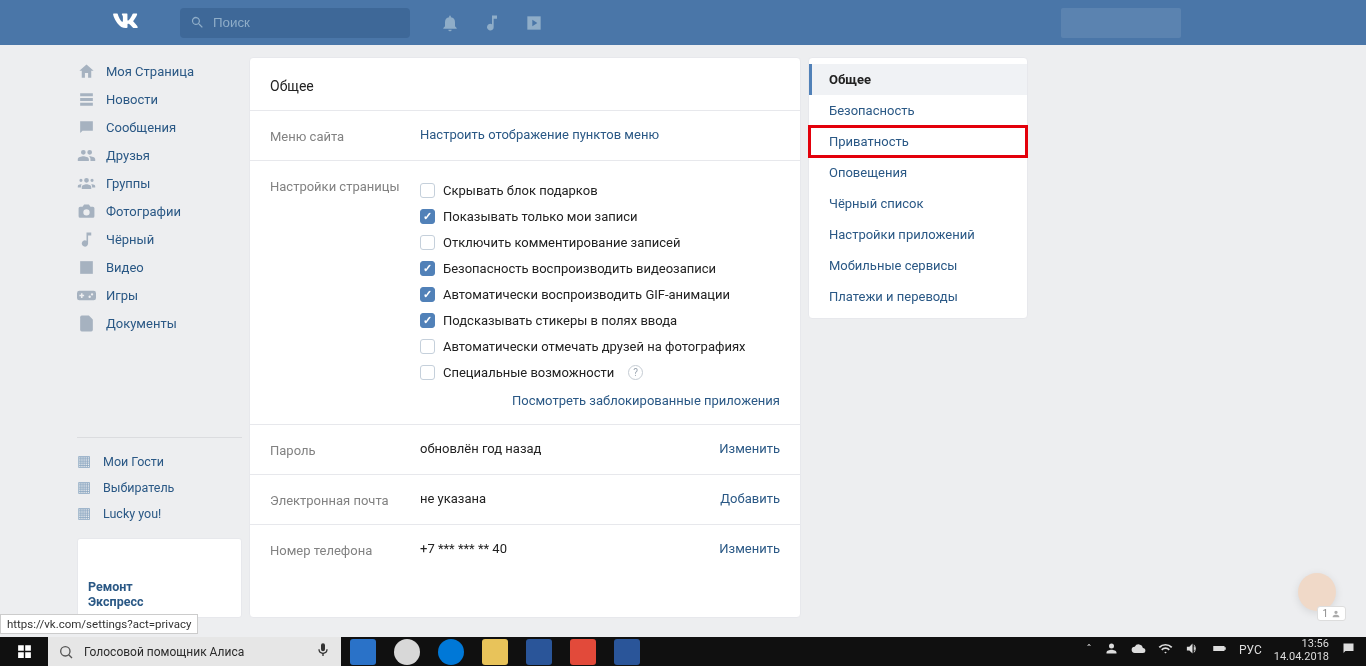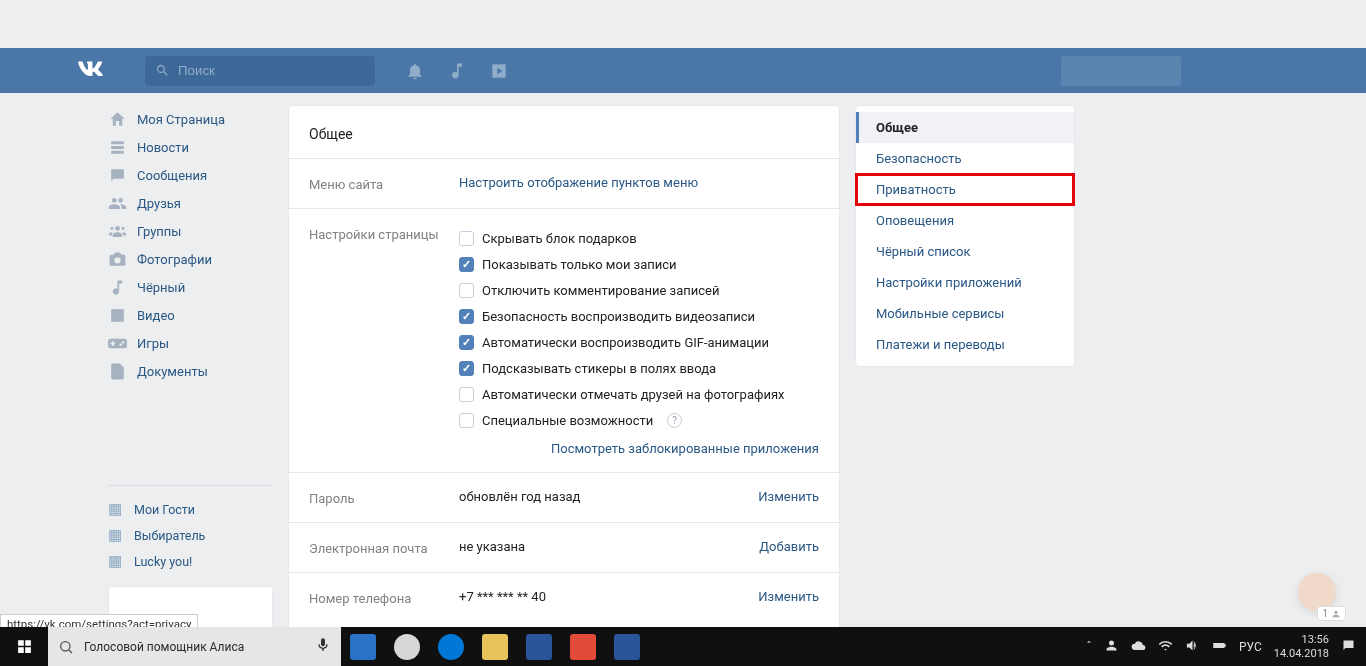--- a/index.html
+++ b/index.html
@@ -1,31 +1,31 @@
 <!DOCTYPE html>
 <html><head>
 <meta charset="utf-8">
 <style>
 * { margin:0; padding:0; box-sizing:border-box; }
 body { font-family:-apple-system,BlinkMacSystemFont,Roboto,Helvetica,Arial,sans-serif; font-size:13px; background:#edeef0; color:#222; width:1366px; height:666px; overflow:hidden; position:relative; }
 a { color:#2a5885; text-decoration:none; cursor:pointer; }
 
 
-.topbar { height:45px; background:#4a76a8; display:flex; align-items:center; padding:0 0 0 77px;margin-top:48px; }
+.topbar { height:45px; background:#4a76a8; display:flex; align-items:center; padding:0 0 0 112px; }
 .logo svg { width:28px; height:28px; fill:#fff; }
 .search { margin-left:40px; background:#3e6898; border-radius:4px; height:30px; width:230px; display:flex; align-items:center; padding:0 10px; color:#8fadc8; }
 .search input { background:none; border:none; color:#cfe0ef; margin-left:8px; outline:none; }
 .search input::placeholder { color:#8fadc8; }
 .top-icons { display:flex; gap:22px; margin-left:30px; }
 .top-icons .ti { color:#8fadc8; display:flex; align-items:center; }
 .top-icons svg { width:20px; height:20px; fill:#8fadc8; }
 .topbar .avatar { margin-left:auto; margin-right:185px; width:120px; height:30px; background:#5b83b0; border-radius:2px; }
 
 
-.page { display:flex; padding:12px 108px 0; gap:15px; }
+.page { display:flex; padding:12px 77px 0; gap:7px; }
 .leftnav { width:165px; }
 .leftnav .item { display:flex; align-items:center; gap:10px; height:28px; color:#2a5885; cursor:pointer; }
 .leftnav .item svg { width:19px; height:19px; fill:#a6b2c0; }
 .leftnav .sep { height:1px; background:#dbdcdf; margin:10px 0; }
 .leftnav .sm { display:flex; align-items:center; gap:8px; height:26px; color:#2a5885; font-size:12.5px; }
 .smico { color:#8aa6c1; font-size:15px; width:18px; }
 .adblk { margin-top:12px; background:#fff; border:1px solid #e7e8ec; border-radius:3px; padding:8px 10px; height:80px; display:flex; align-items:flex-end; }
 .adtxt { font-size:12.5px; font-weight:700; color:#2a5885; line-height:1.2; }
 
 
@@ -43,21 +43,21 @@
 .help { width:15px; height:15px; border:1px solid #c5ccd3; border-radius:50%; color:#9aa5b0; font-size:10px; display:inline-flex; align-items:center; justify-content:center; margin-left:6px; }
 .linkrow { color:#2a5885; padding-top:8px;text-align:right; }
 
 
 .rightnav { width:220px; background:#fff; border:1px solid #e7e8ec; border-radius:4px; padding:6px 0; align-self:flex-start; }
 .rightnav .ritem { display:block; padding:8px 20px; color:#2a5885; font-size:13px; cursor:pointer; }
 .rightnav .ritem.active { background:#f0f2f5; color:#222; font-weight:700; border-left:3px solid #5181b8; padding-left:17px; }
 .rightnav .ritem.highlight { outline:3px solid #e3000b; outline-offset:-2px; }
 
 
-.taskbar { position:absolute; left:0; bottom:0; width:100%; height:39px; background:#101010; display:flex; align-items:center; color:#fff; font-size:12px; }
+.taskbar { position:absolute; left:0; bottom:0; width:100%; height:29px; background:#101010; display:flex; align-items:flex-start; color:#fff; font-size:12px; }
 .tb-start { width:48px; height:100%; display:flex; align-items:center; justify-content:center; }
 .tb-start svg { width:17px; height:17px; fill:#fff; }
 .tb-search { height:100%; width:293px; background:#e6e6e6; display:flex; align-items:center; padding:0 10px; color:#2b2b2b; gap:10px; }
 .tb-search .mic { margin-left:auto; }
 .tb-icons { display:flex; height:100%; align-items:center; }
 .tb-icons .tbi { width:44px; height:100%; display:flex; align-items:center; justify-content:center; }
 .tb-icons .tbi .sq { width:26px; height:26px; background:#2963ad; border-radius:3px; }
 .tb-tray { margin-left:auto; display:flex; align-items:center; gap:12px; padding:0 10px; color:#ddd; }
 .tb-tray svg { width:15px; height:15px; fill:#ddd; }
 .tb-time { text-align:right; line-height:1.2; font-size:11px; }

